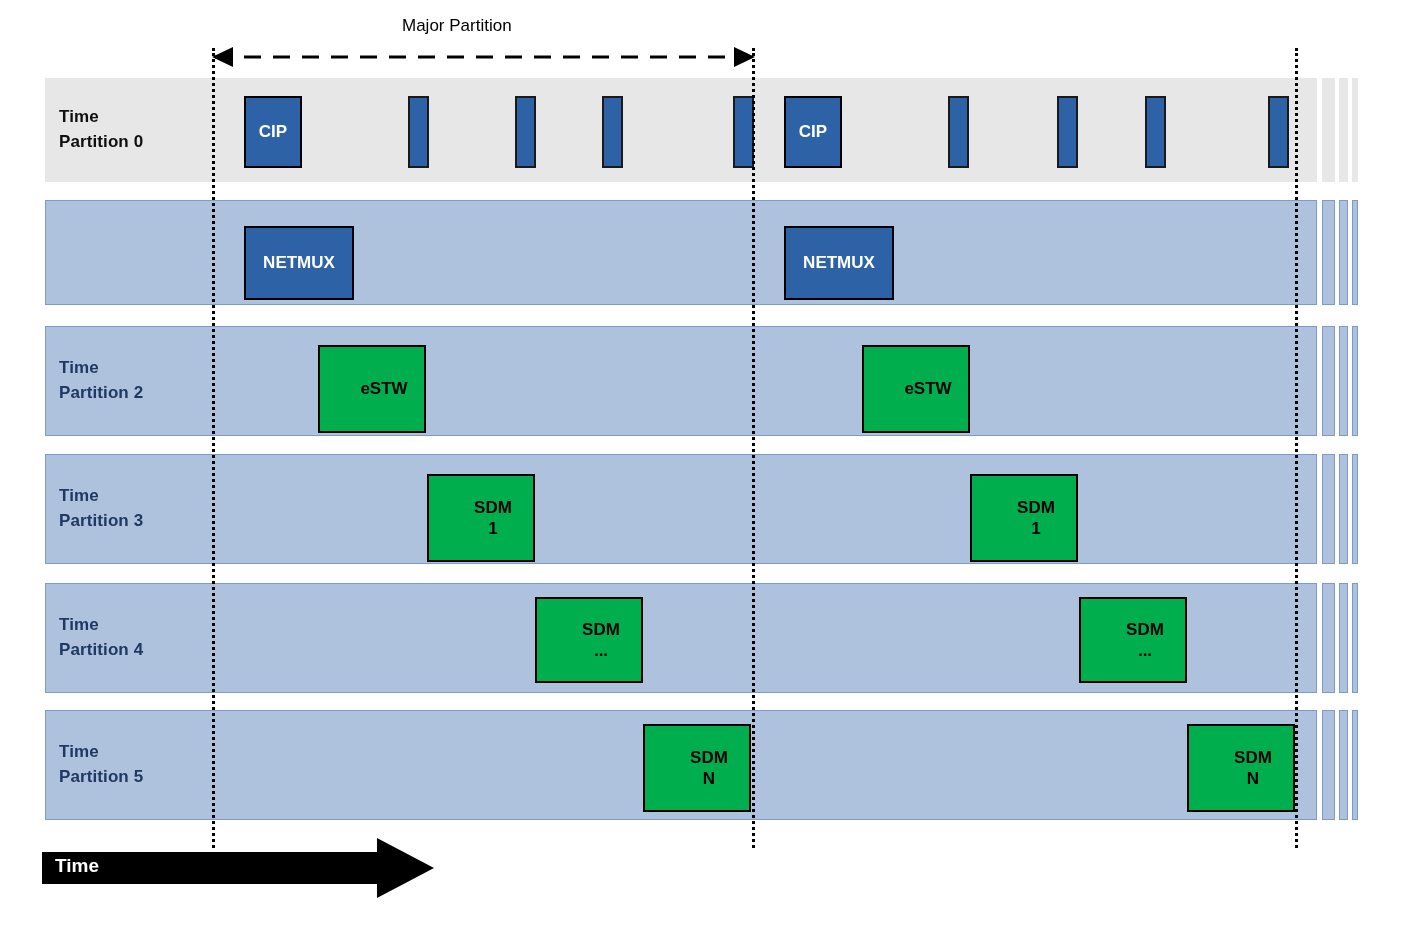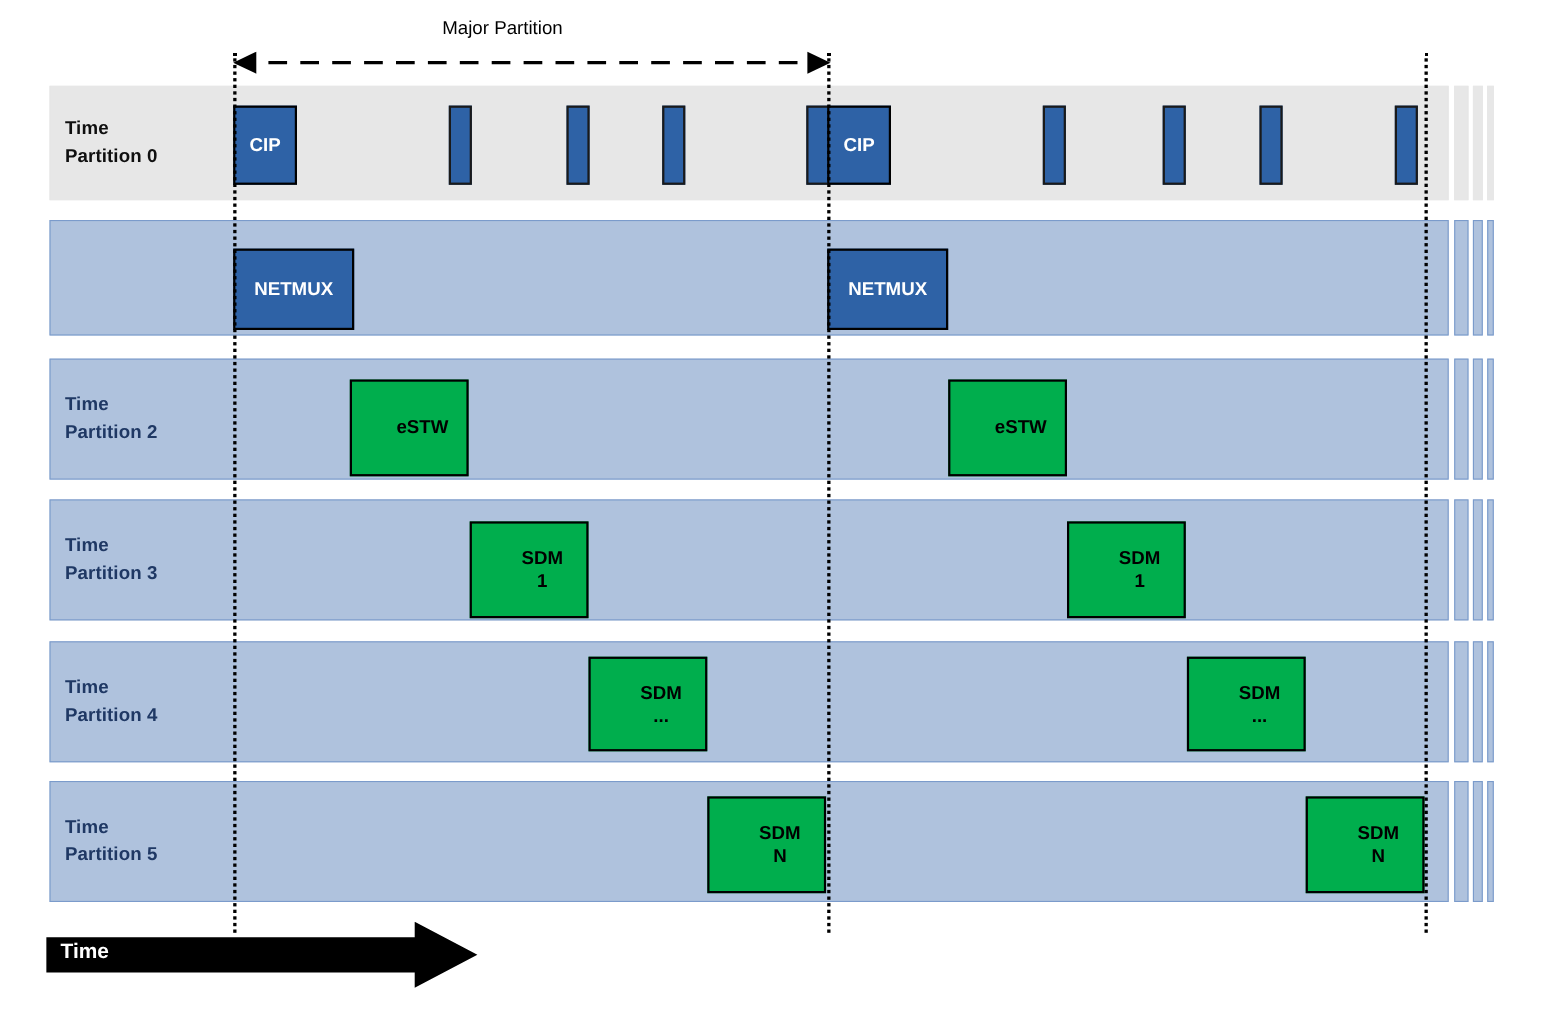--- a/index.html
+++ b/index.html
@@ -36,21 +36,21 @@
   
   .block{
     position:absolute;box-sizing:border-box;
     border:2px solid #000000;
     display:flex;align-items:center;justify-content:center;
     text-align:center;
     font-weight:bold;
     line-height:1.25;
     white-space:pre-line;
   }
-  .block.blue{background:#2E62A6;color:#FFFFFF;}
+  .block.blue{background:#2E62A6;color:#FFFFFF;margin-left:32px;}
   .block.green{background:#00AE4D;color:#000000;padding-left:24px;}
   .block.bar{background:#2E62A6;border:2px solid #1A1A1A;}
 
   
   .vline{
     position:absolute;width:0;
     border-left:3px dotted #000000;
   }
 
   

